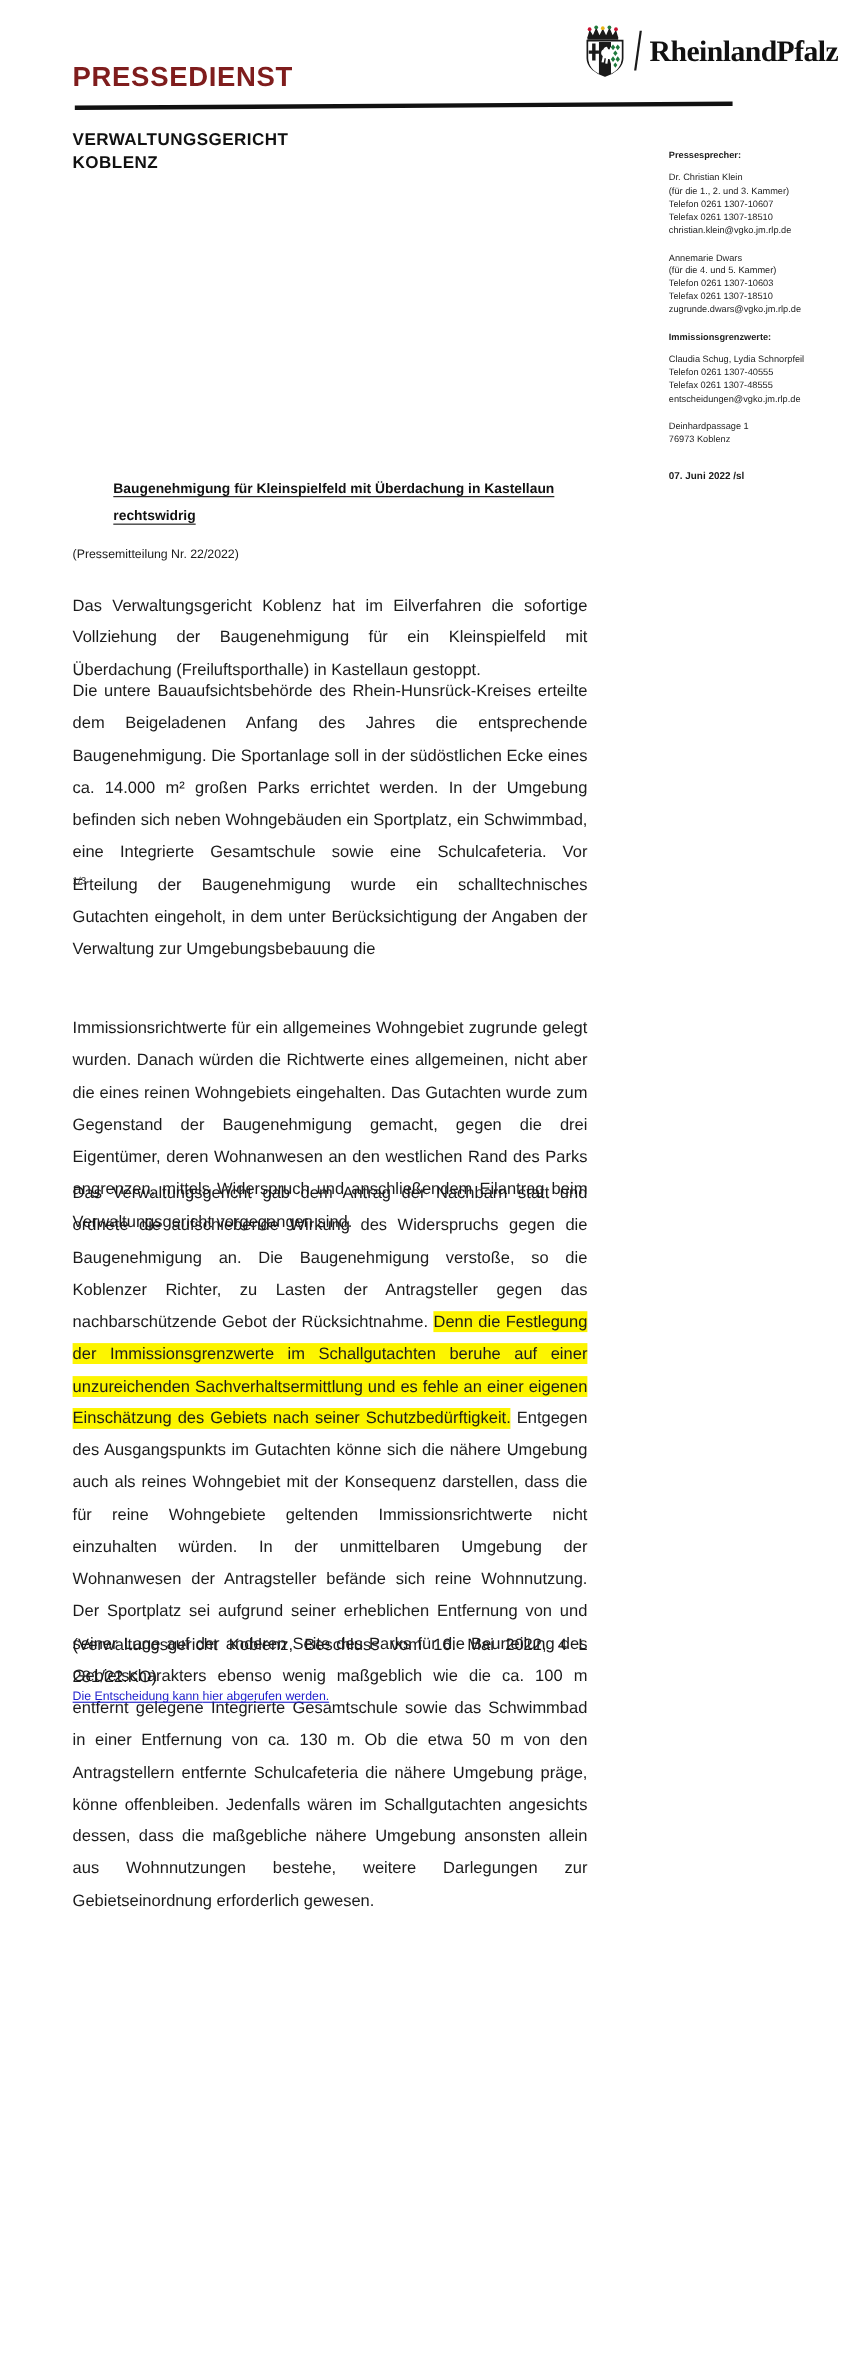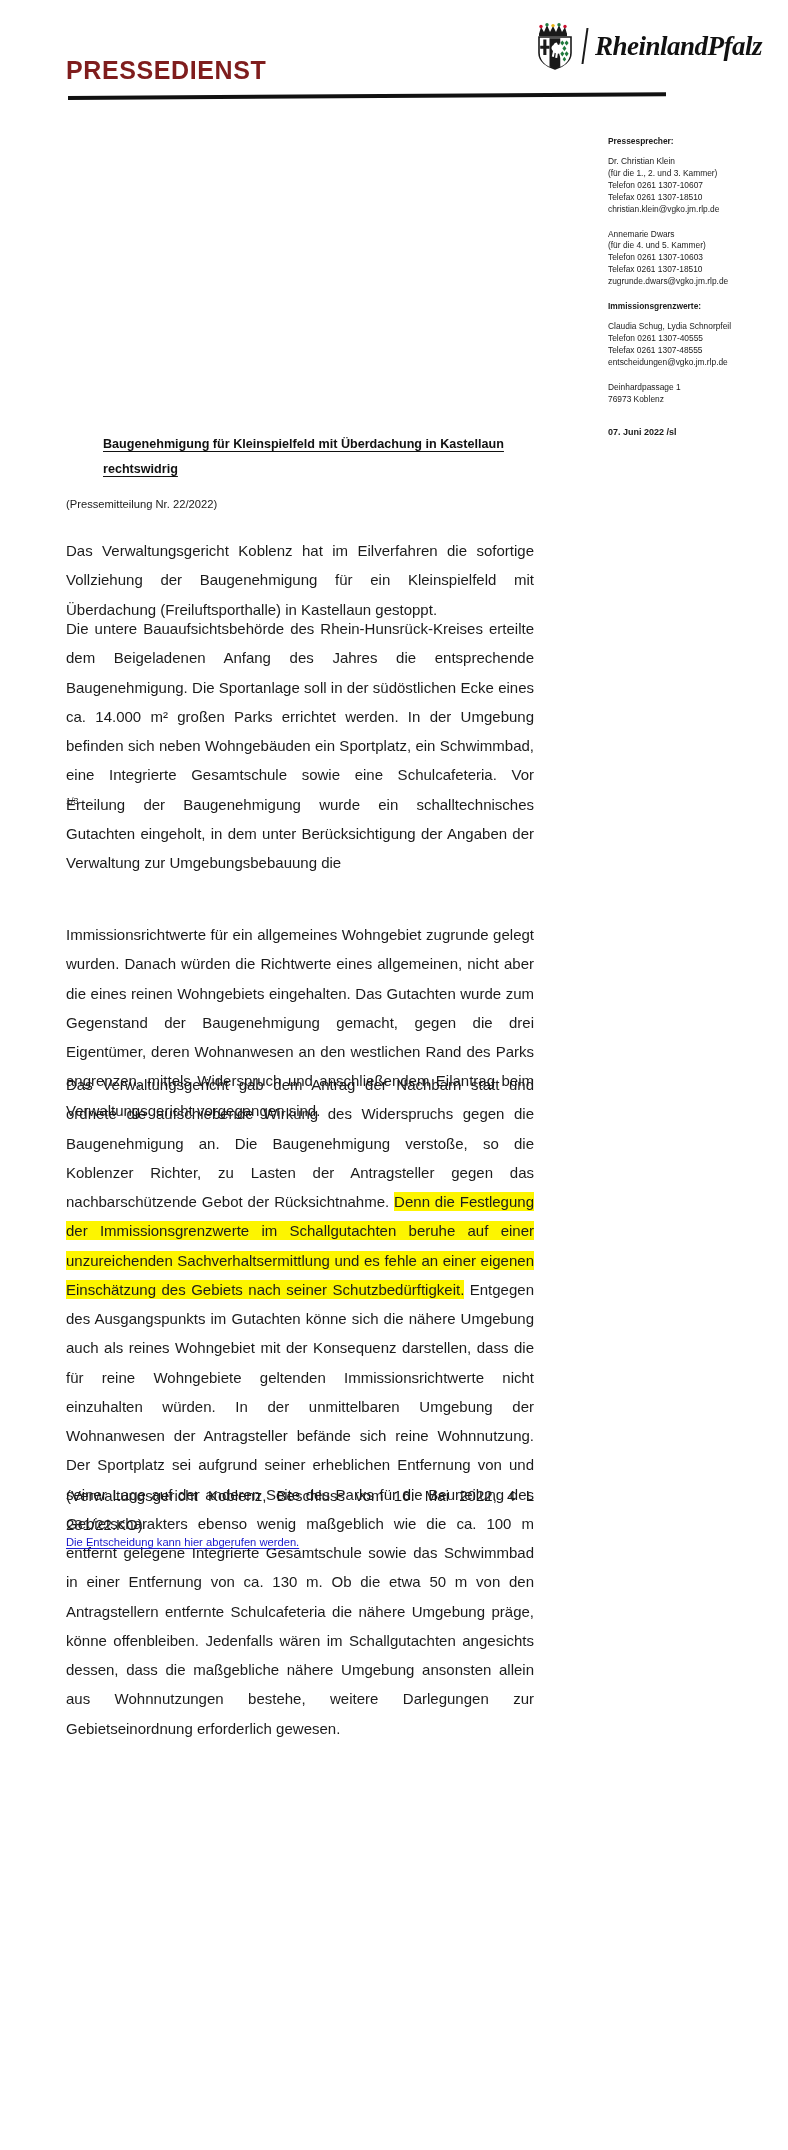--- a/index.html
+++ b/index.html
@@ -31,21 +31,20 @@
     width: 788px;
     height: 500px;
   }
   .logo-block {
     position: absolute;
     right: 26px;
     top: 22px;
     display: flex;
     align-items: center;
     gap: 9px;
-    font-style: italic;
   }
   .crest {
     width: 40px;
     height: 48px;
     position: relative;
   }
   .crest svg { display: block; }
   .logo-divider {
     width: 2px;
     height: 36px;
@@ -233,20 +232,24 @@
         </svg>
       </span>
       <span class="logo-divider"></span>
       <span class="logo-word">RheinlandPfalz</span>
     </div>
 
     <div class="pressedienst">PRESSEDIENST</div>
 
     <div class="rule"></div>
 
+    <div class="court-name">
+      <div>VERWALTUNGSGERICHT</div>
+      <div>KOBLENZ</div>
+    </div>
 
     <div class="contact-col">
 
       <div class="contact-group">
         <div class="contact-head">Pressesprecher:</div>
         <div class="contact-line">Dr. Christian Klein</div>
         <div class="contact-line">(für die 1., 2. und 3. Kammer)</div>
         <div class="contact-line">Telefon 0261 1307-10607</div>
         <div class="contact-line">Telefax 0261 1307-18510</div>
         <div class="contact-line">christian.klein@vgko.jm.rlp.de</div>

